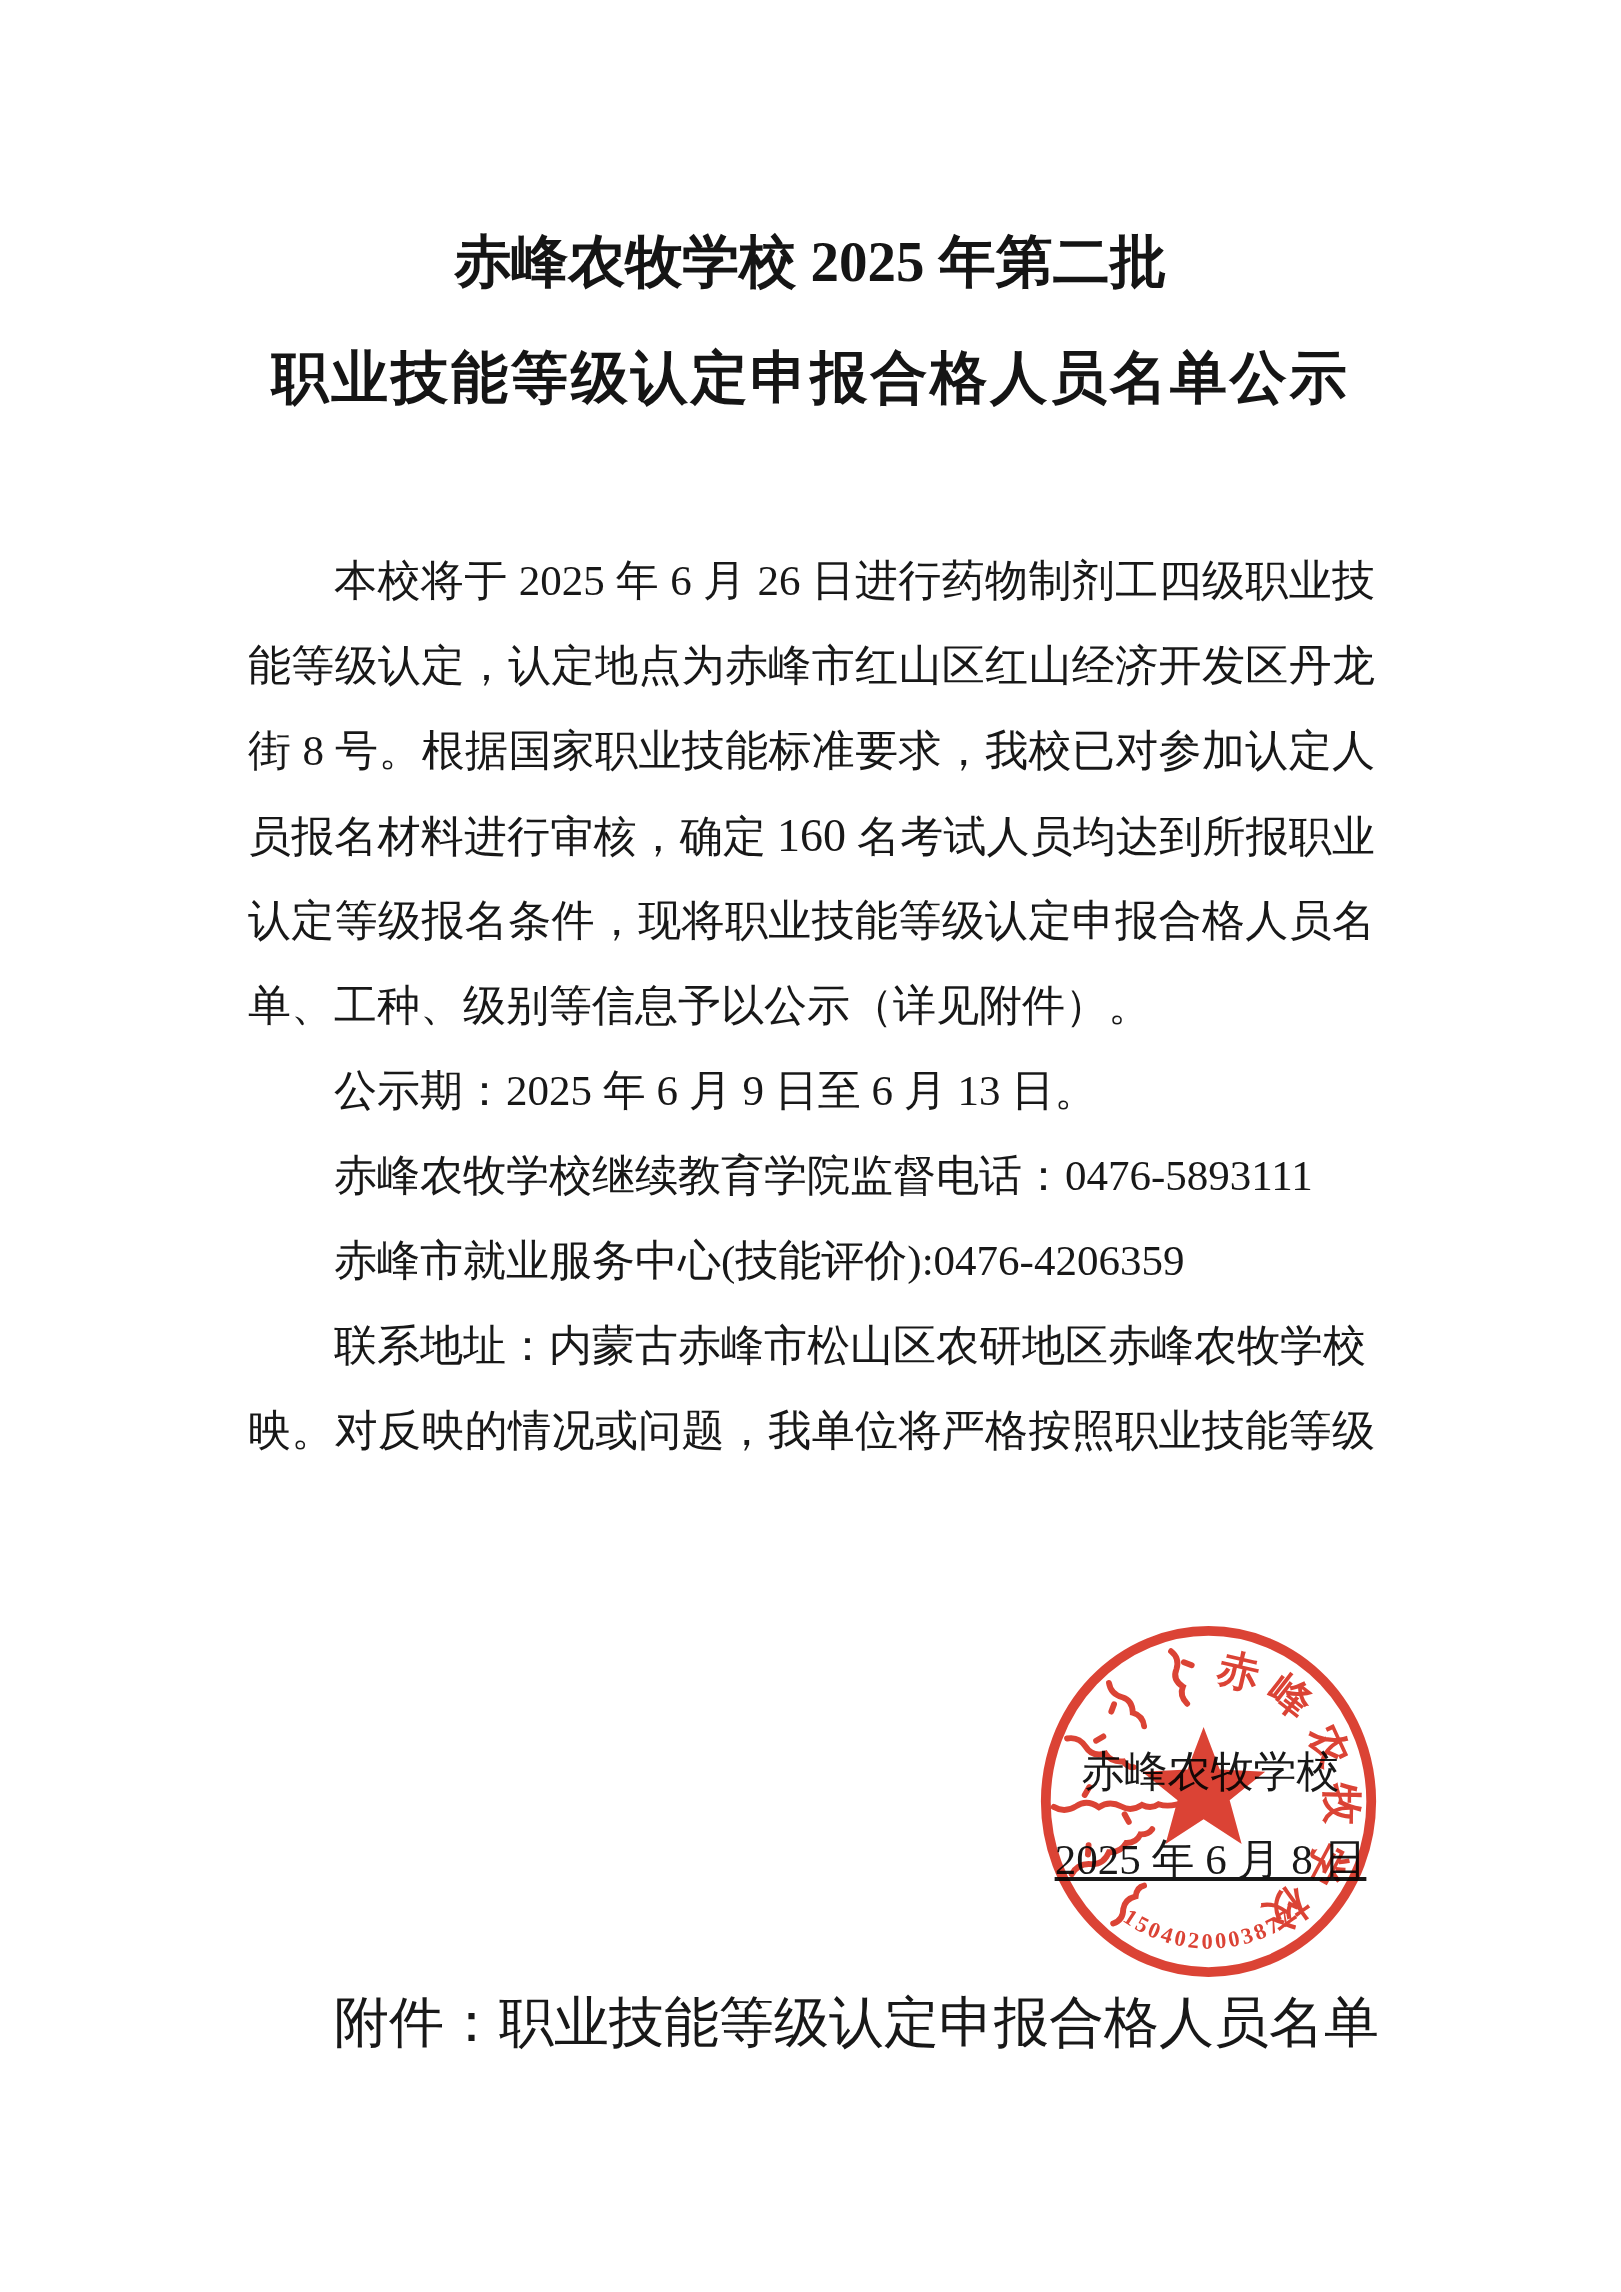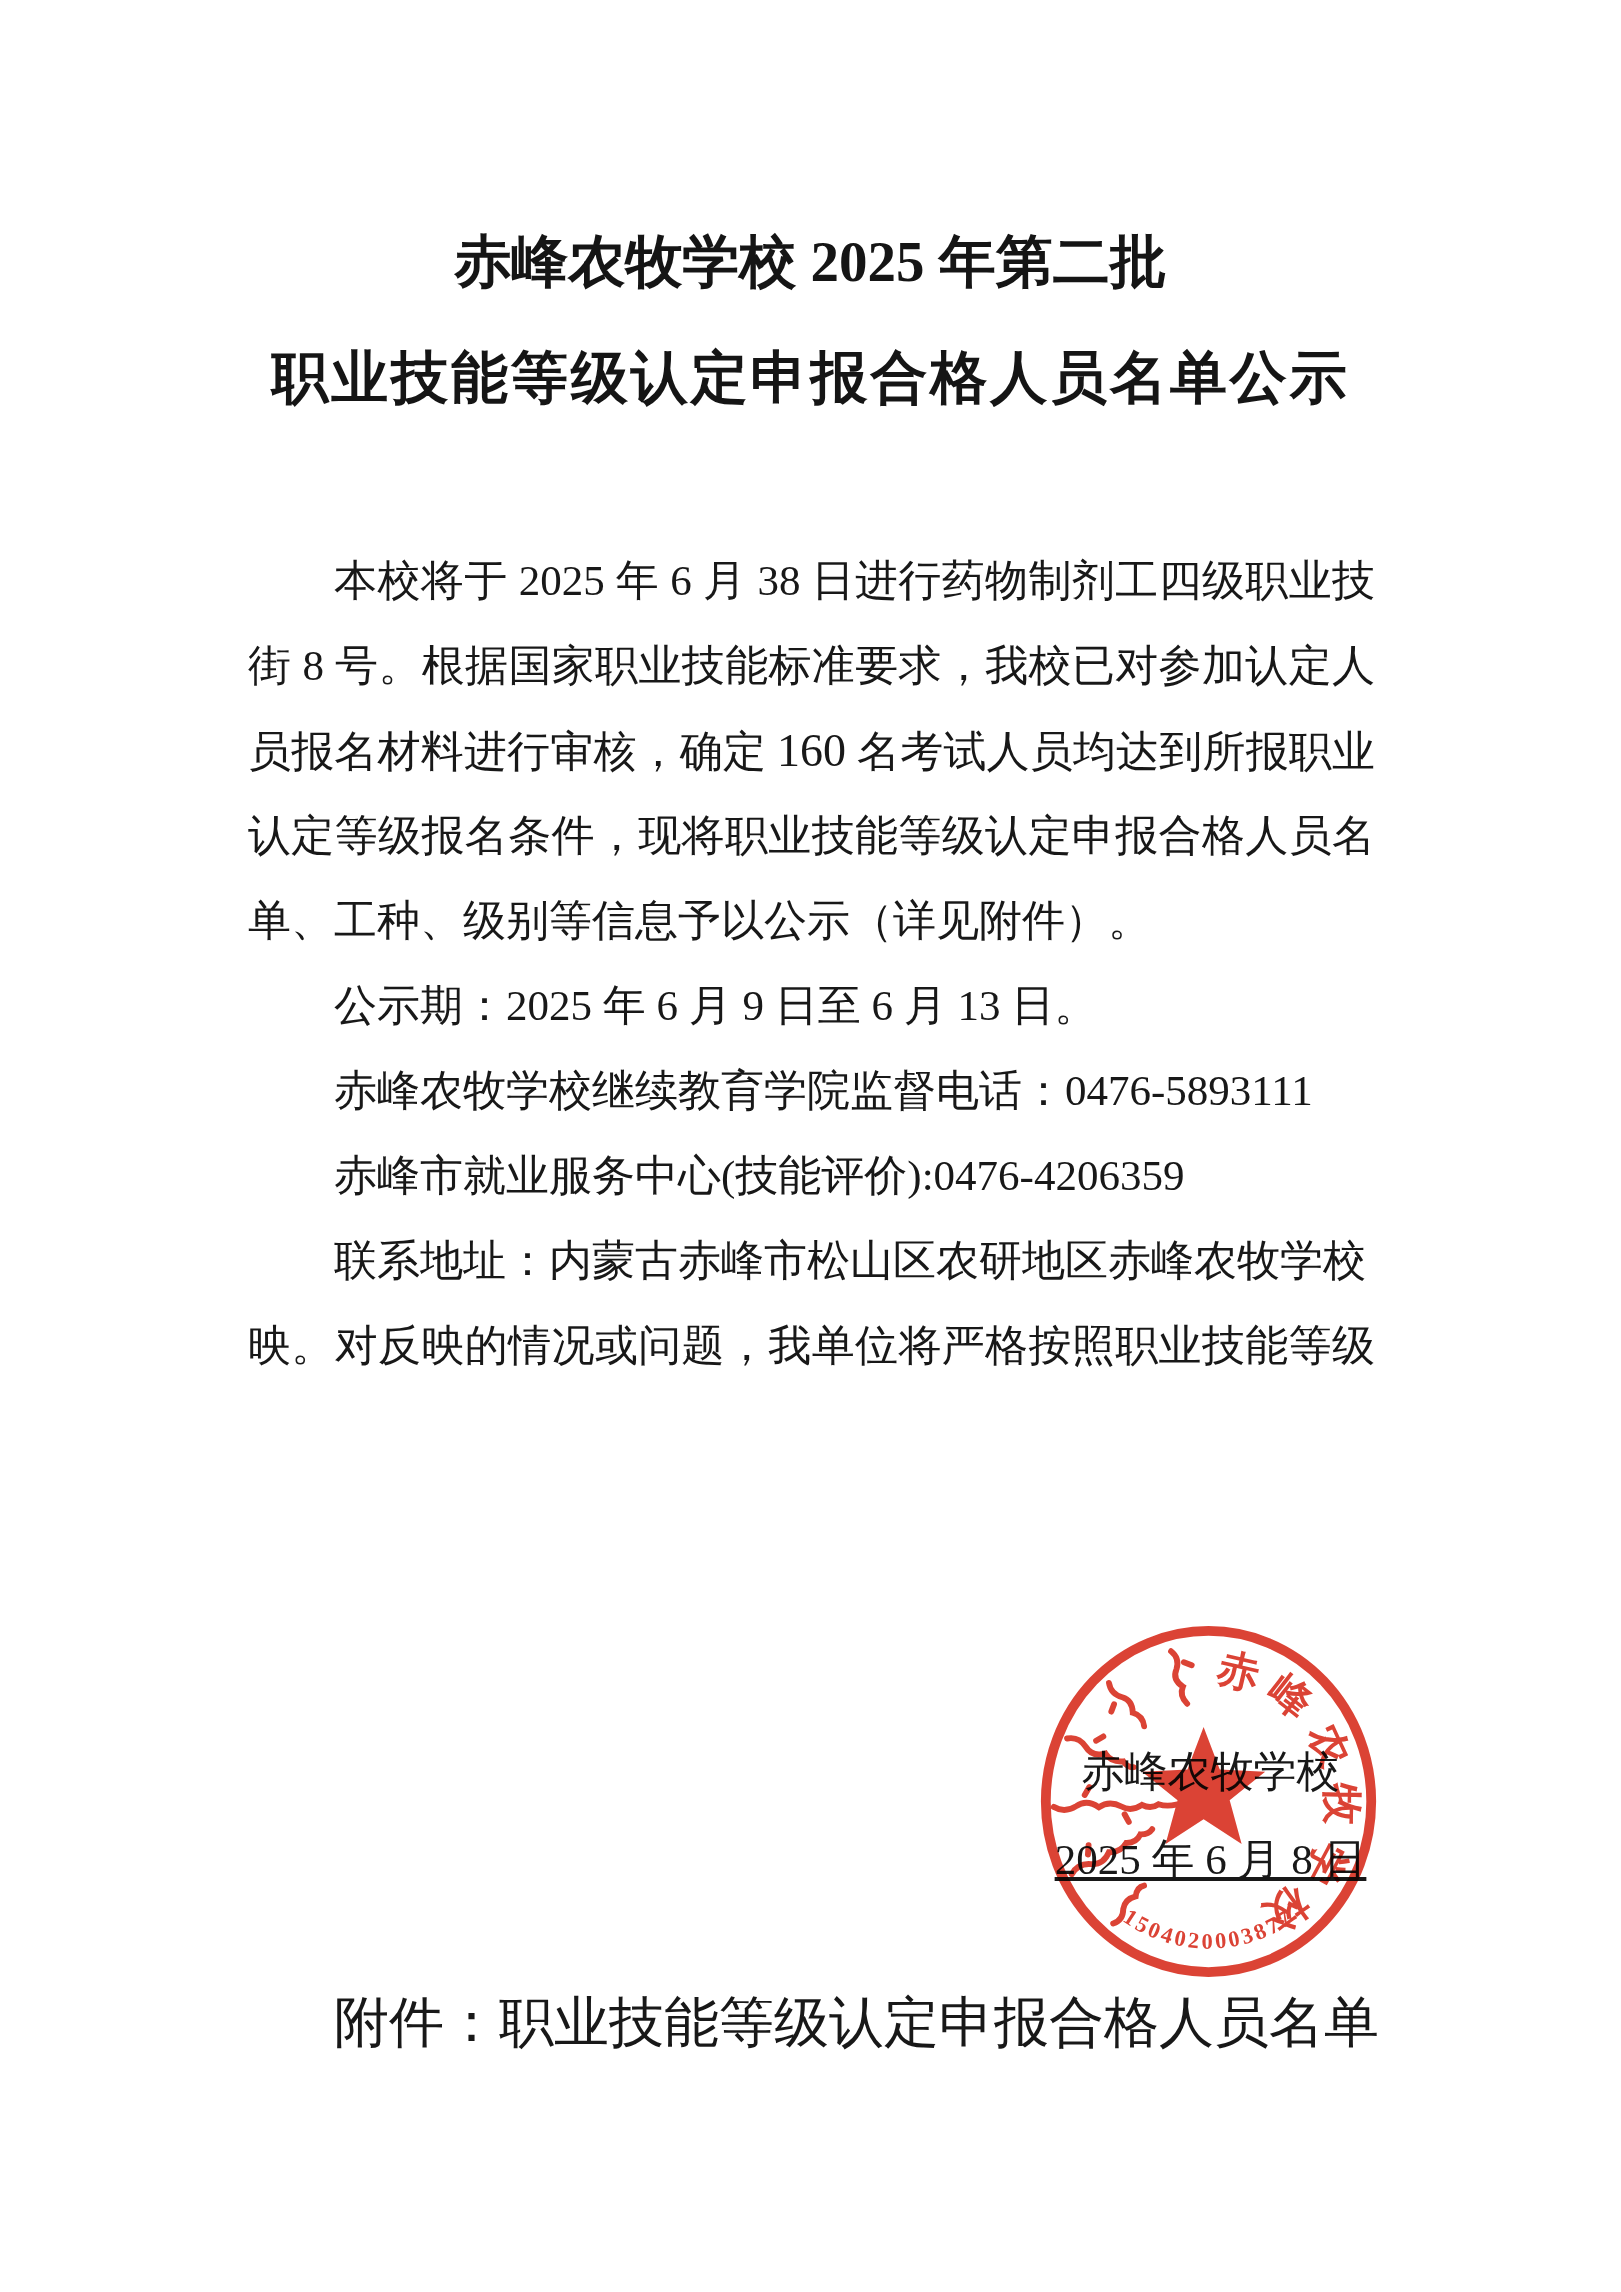--- a/index.html
+++ b/index.html
@@ -53,21 +53,22 @@
 </style>
 </head>
 <body>
 
 <div class="page">
 
   <h1 class="title t1">赤峰农牧学校 2025 年第二批</h1>
   <h1 class="title t2">职业技能等级认定申报合格人员名单公示</h1>
 
   <div class="doc-body">
-    <div class="ln indent just">本校将于 2025 年 6 月 38 日进行药物制剂工四级职业技</div>
+    <div class="ln indent just">本校将于 2025 年 6 月 26 日进行药物制剂工四级职业技</div>
+    <div class="ln just">能等级认定，认定地点为赤峰市红山区红山经济开发区丹龙</div>
     <div class="ln just">街 8 号。根据国家职业技能标准要求，我校已对参加认定人</div>
     <div class="ln just"><span>员报名材料进行审核，确定 </span><span class="bold-count">160</span><span> 名考试人员均达到所报职业</span></div>
     <div class="ln just">认定等级报名条件，现将职业技能等级认定申报合格人员名</div>
     <div class="ln">单、工种、级别等信息予以公示（详见附件）。</div>
     <div class="ln indent">公示期：2025 年 6 月 9 日至 6 月 13 日。</div>
     <div class="ln indent">赤峰农牧学校继续教育学院监督电话：0476-5893111</div>
     <div class="ln indent">赤峰市就业服务中心(技能评价):0476-4206359</div>
     <div class="ln indent">联系地址：内蒙古赤峰市松山区农研地区赤峰农牧学校</div>
     <div class="ln just">映。对反映的情况或问题，我单位将严格按照职业技能等级</div>
   </div>

